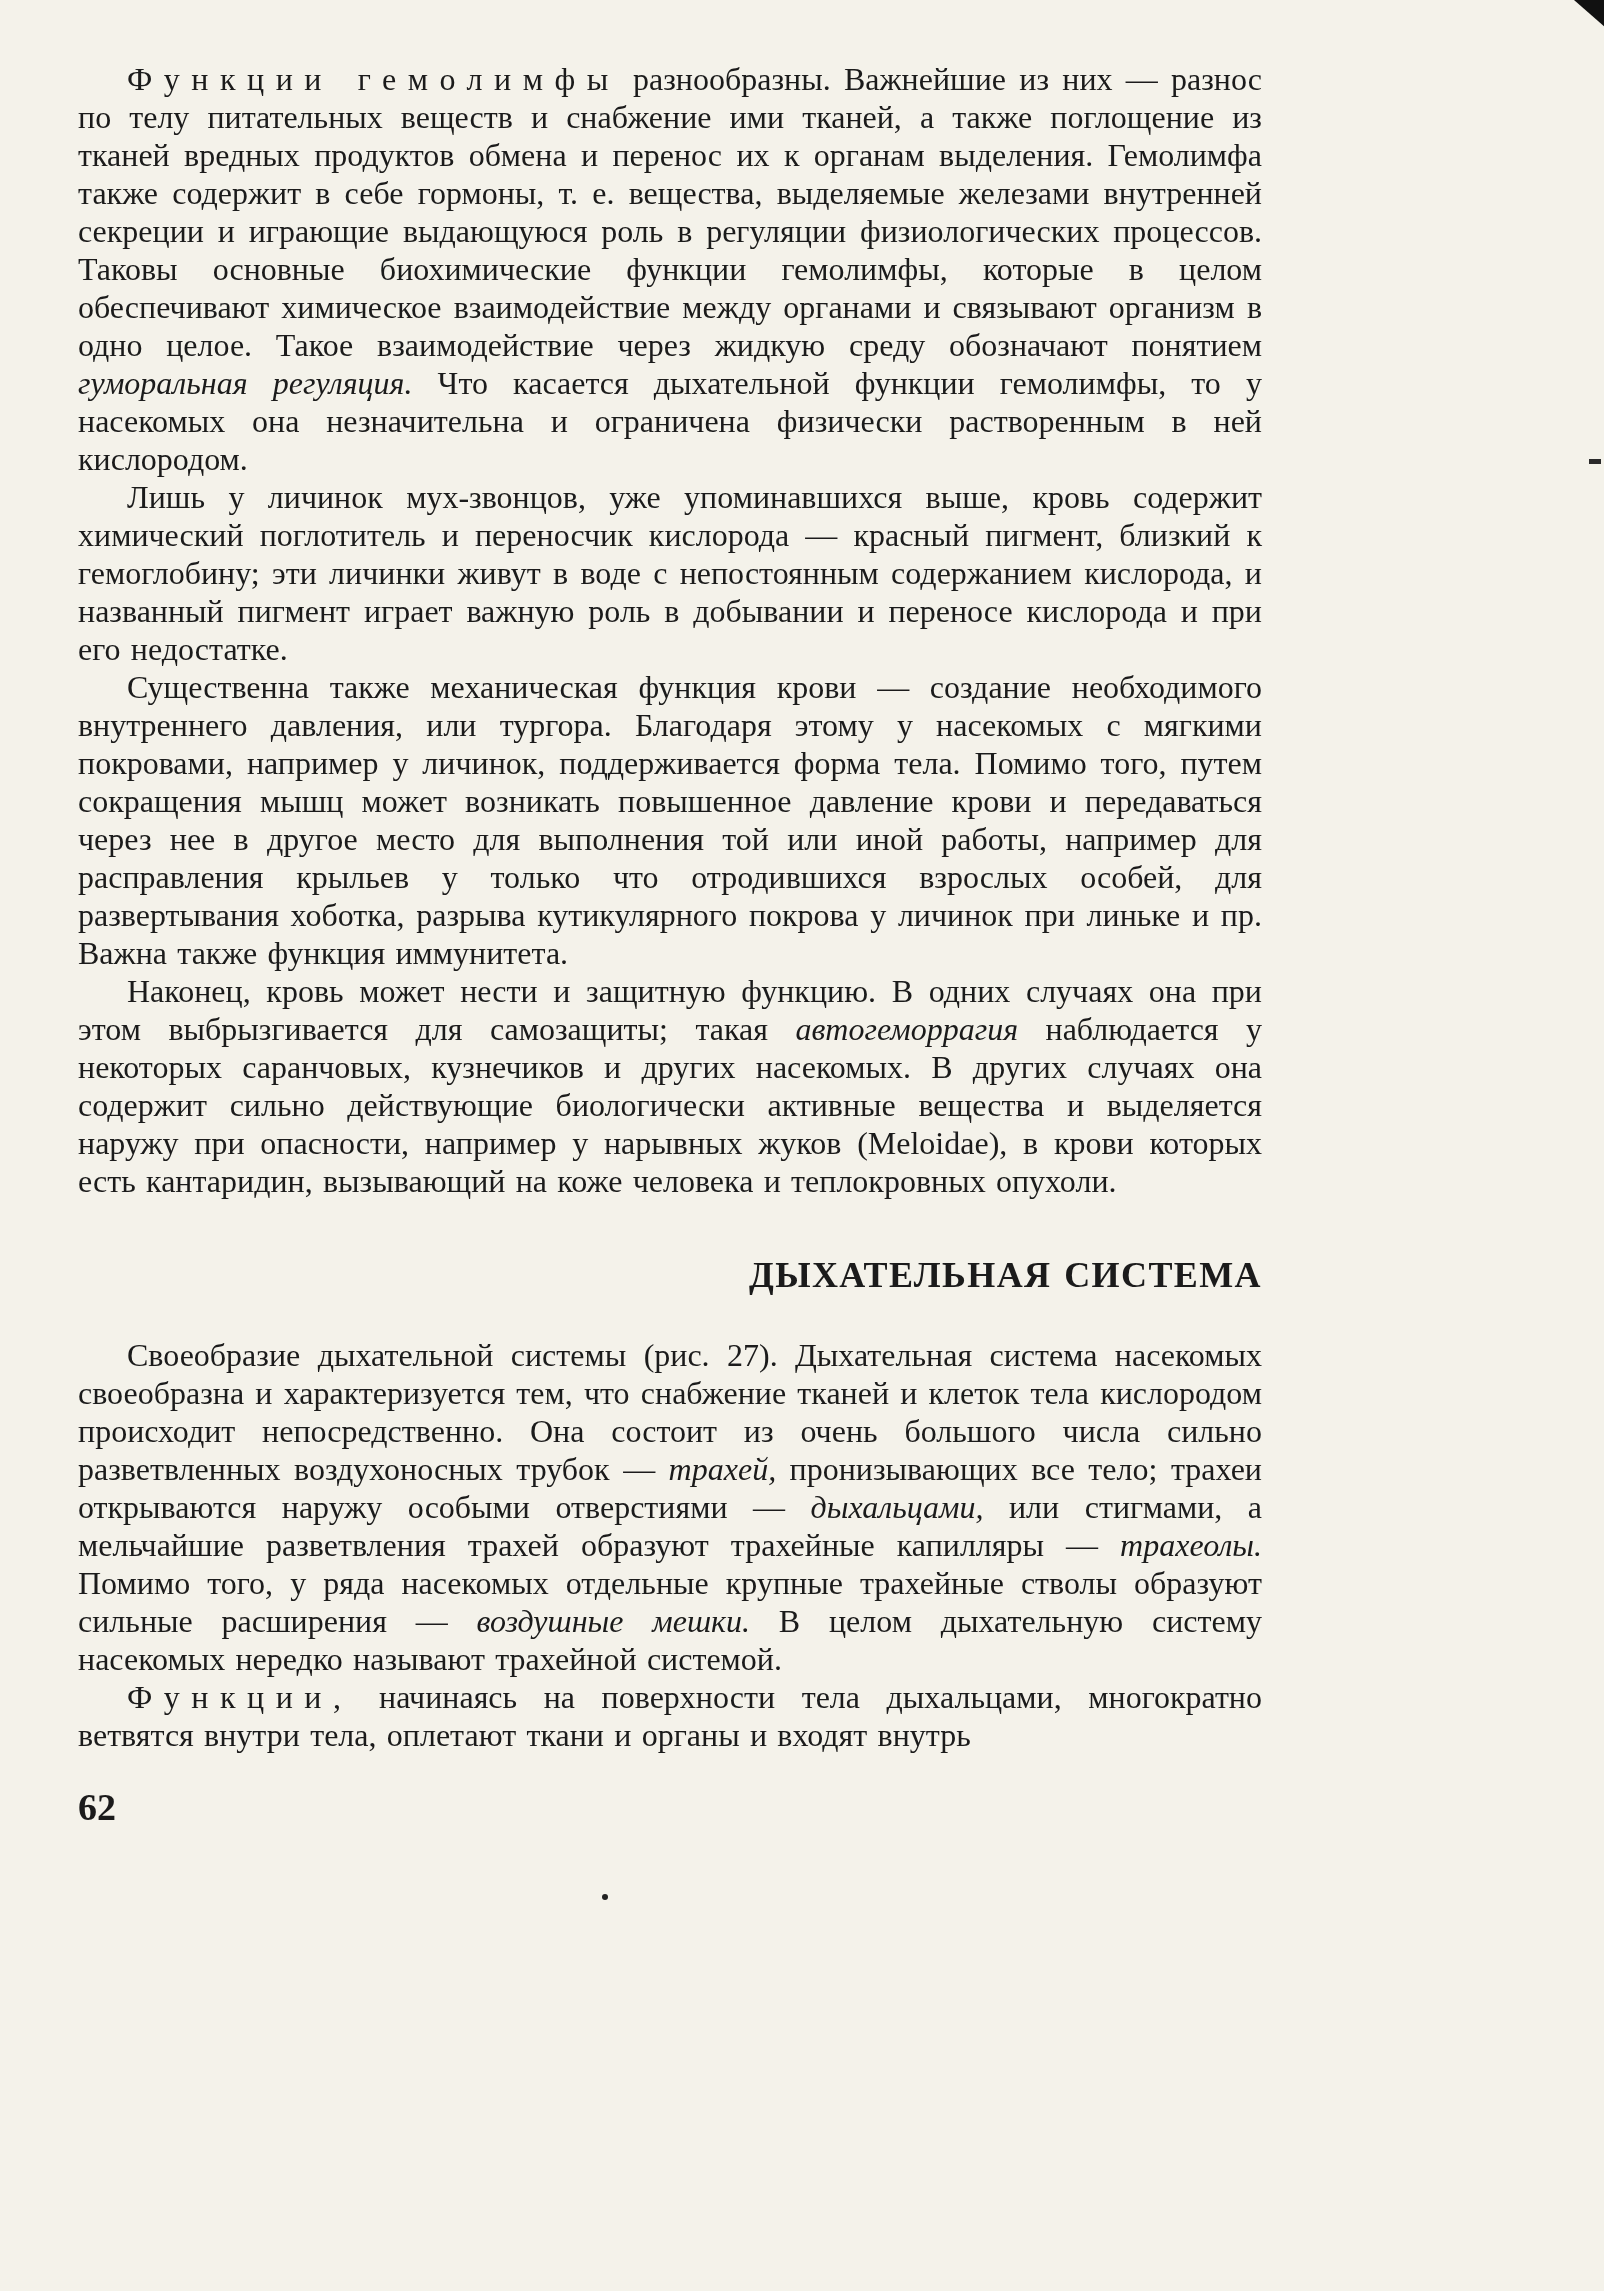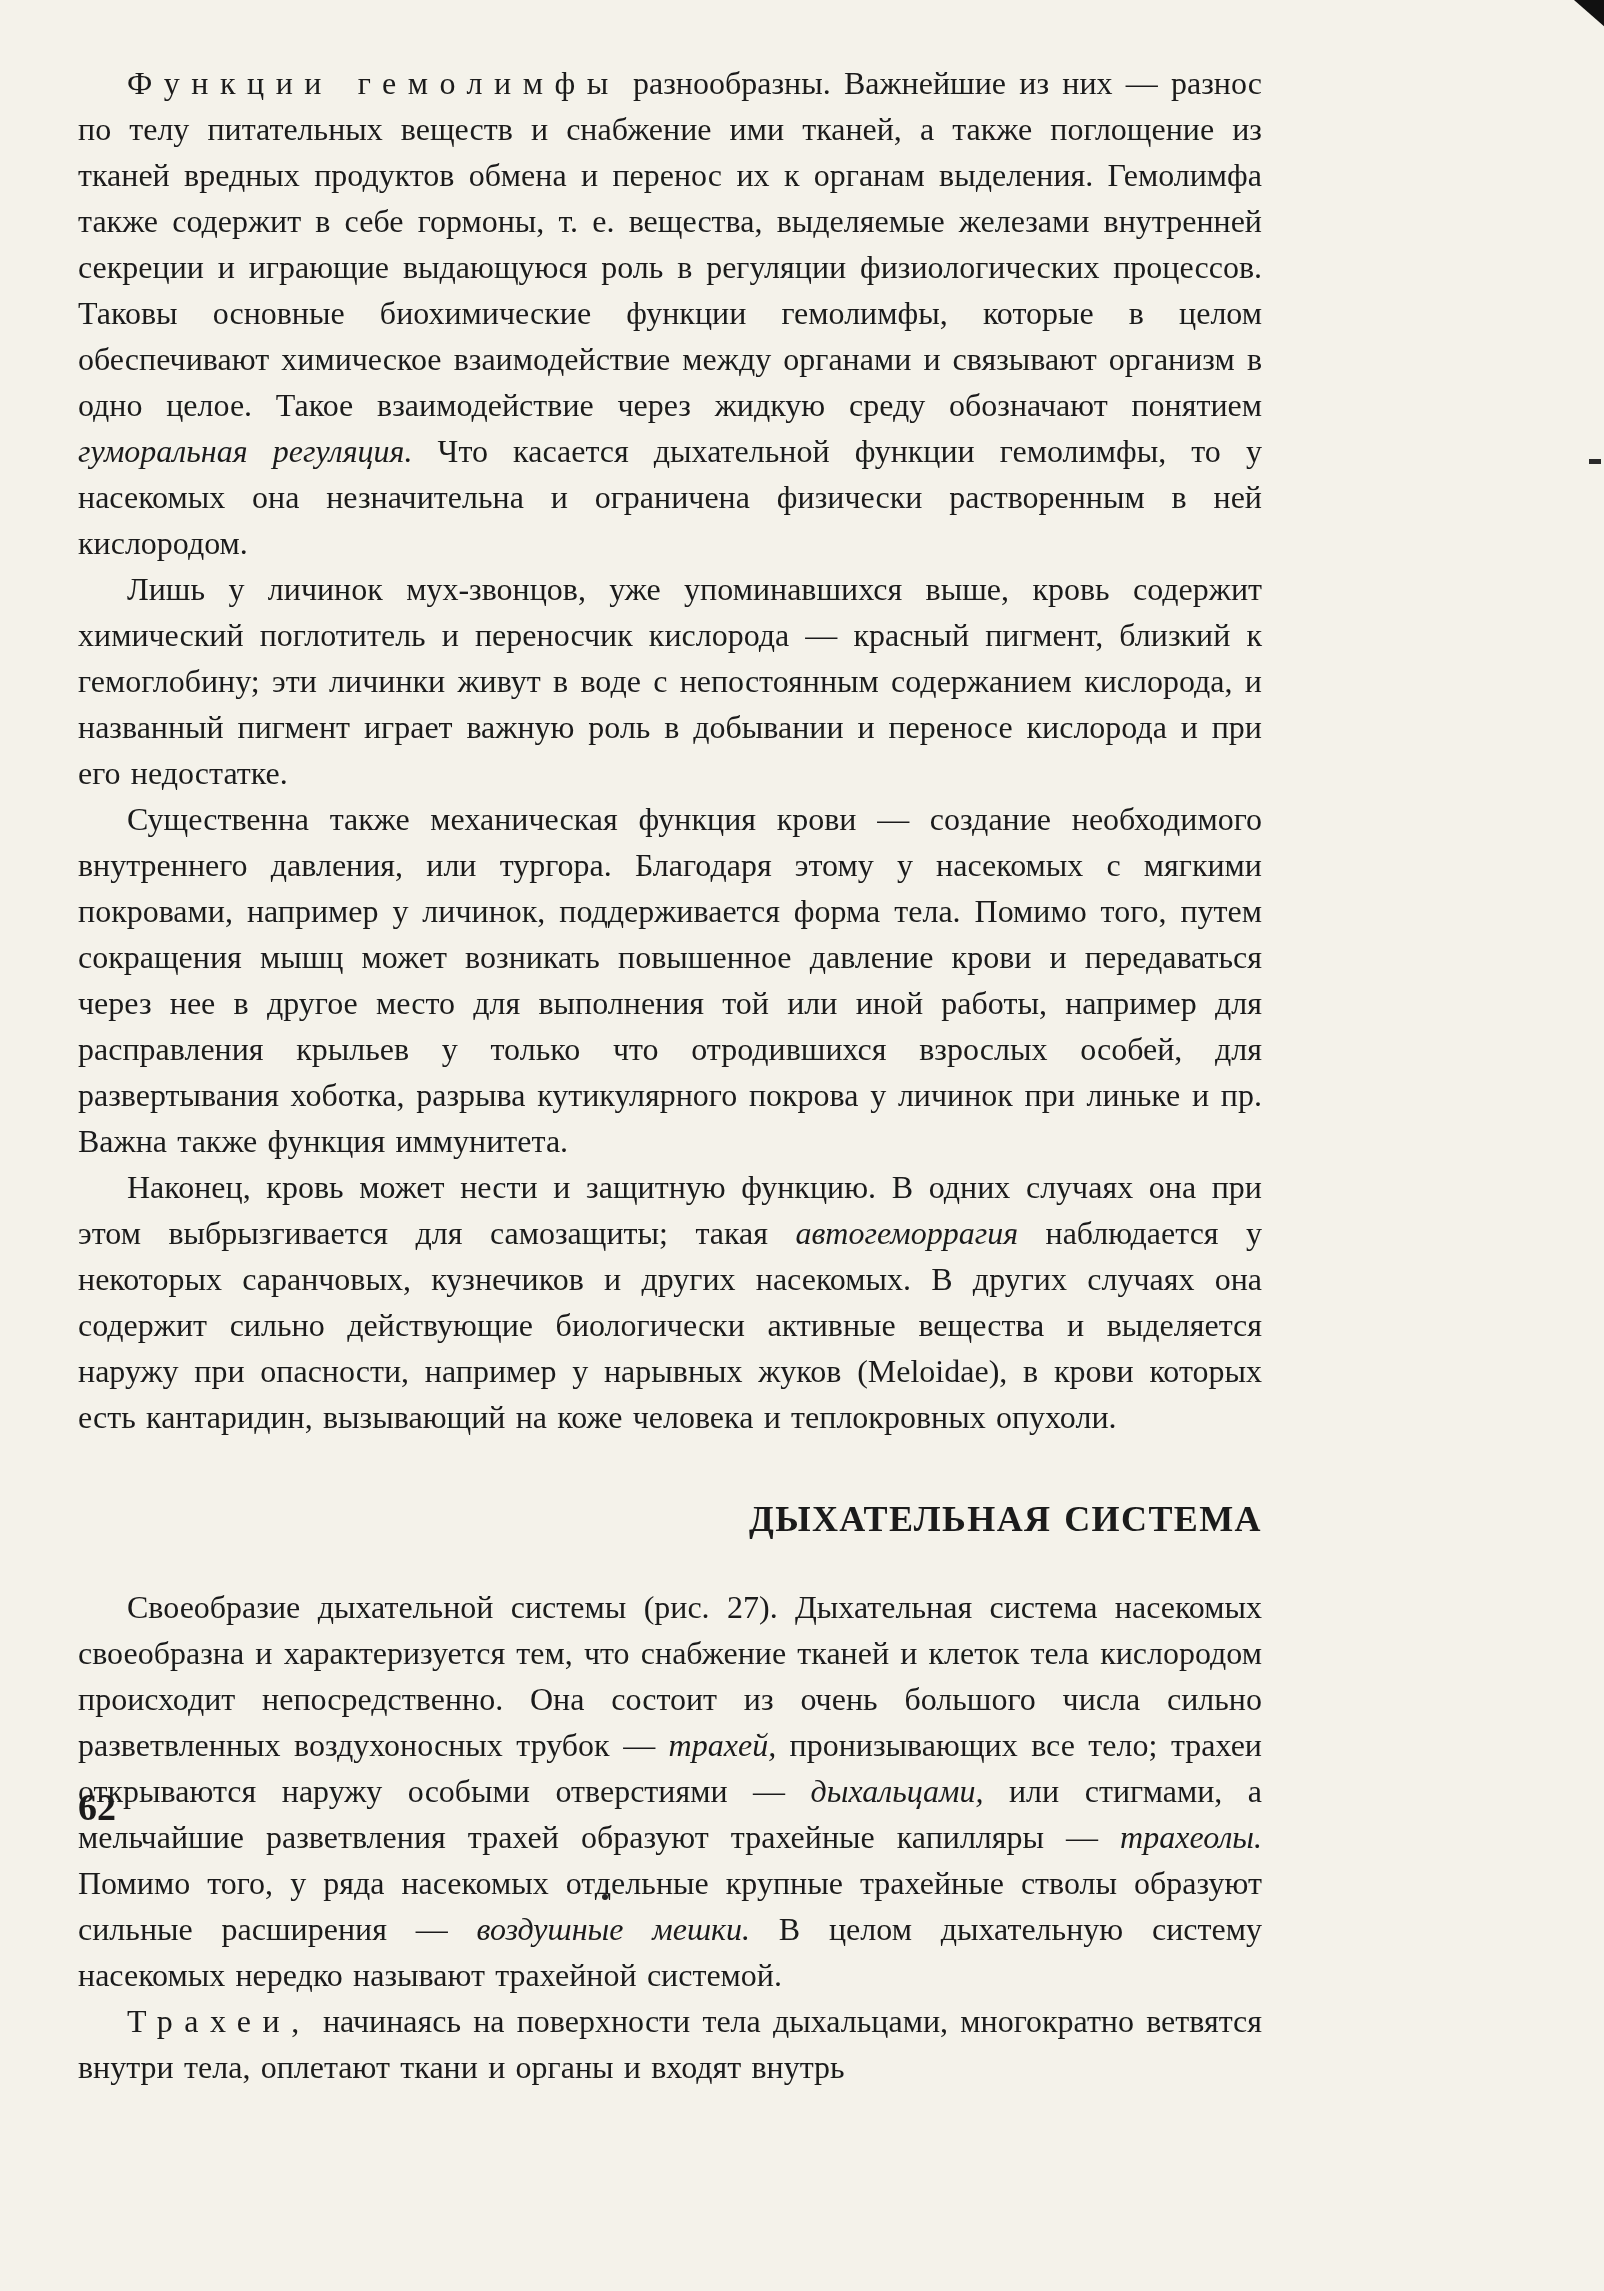--- a/index.html
+++ b/index.html
@@ -17,21 +17,21 @@
     color: #1b1b1b;
     overflow: hidden;
   }
   .text-column {
     position: absolute;
     left: 78px;
     top: 60px;
     width: 1184px;
     text-align: justify;
     font-size: 32px;
-    line-height: 46px;
+    line-height: 38px;
     word-spacing: 2.3px;
   }
   .para {
     margin: 0;
     text-indent: 49px;
   }
   .seg-normal { font-style: normal; }
   .seg-italic { font-style: italic; }
   .seg-bold   { font-weight: normal; }
   .seg-spaced { letter-spacing: 0.36em; }
@@ -84,18 +84,18 @@
 <div class="page">
   <div class="corner-mark"></div>
   <div class="edge-tick"></div>
   <div class="text-column" id="text-column">
       <p class="para"><span class="seg-spaced">Функции гемолимфы</span><span class="seg-normal"> разнообразны. Важнейшие из них — разнос по телу питательных веществ и снабжение ими тканей, а также поглощение из тканей вредных продуктов обмена и перенос их к органам выделения. Гемолимфа также содержит в себе гормоны, т. е. вещества, выделяемые железами внутренней секреции и играющие выдающуюся роль в регуляции физиологических процессов. Таковы основные биохимические функции гемолимфы, которые в целом обеспечивают химическое взаимодействие между органами и связывают организм в одно целое. Такое взаимодействие через жидкую среду обозначают понятием </span><span class="seg-italic">гуморальная регуляция.</span><span class="seg-normal"> Что касается дыхательной функции гемолимфы, то у насекомых она незначительна и ограничена физически растворенным в ней кислородом.</span></p>
       <p class="para"><span class="seg-normal">Лишь у личинок мух-звонцов, уже упоминавшихся выше, кровь содержит химический поглотитель и переносчик кислорода — красный пигмент, близкий к гемоглобину; эти личинки живут в воде с непостоянным содержанием кислорода, и названный пигмент играет важную роль в добывании и переносе кислорода и при его недостатке.</span></p>
       <p class="para"><span class="seg-normal">Существенна также механическая функция крови — создание необходимого внутреннего давления, или тургора. Благодаря этому у насекомых с мягкими покровами, например у личинок, поддерживается форма тела. Помимо того, путем сокращения мышц может возникать повышенное давление крови и передаваться через нее в другое место для выполнения той или иной работы, например для расправления крыльев у только что отродившихся взрослых особей, для развертывания хоботка, разрыва кутикулярного покрова у личинок при линьке и пр. Важна также функция иммунитета.</span></p>
       <p class="para"><span class="seg-normal">Наконец, кровь может нести и защитную функцию. В одних случаях она при этом выбрызгивается для самозащиты; такая </span><span class="seg-italic">автогеморрагия</span><span class="seg-normal"> наблюдается у некоторых саранчовых, кузнечиков и других насекомых. В других случаях она содержит сильно действующие биологически активные вещества и выделяется наружу при опасности, например у нарывных жуков (Meloidae), в крови которых есть кантаридин, вызывающий на коже человека и теплокровных опухоли.</span></p>
       <h2 class="section-heading">ДЫХАТЕЛЬНАЯ СИСТЕМА</h2>
       <p class="para"><span class="seg-bold">Своеобразие дыхательной системы</span><span class="seg-normal"> (рис. 27). Дыхательная система насекомых своеобразна и характеризуется тем, что снабжение тканей и клеток тела кислородом происходит непосредственно. Она состоит из очень большого числа сильно разветвленных воздухоносных трубок — </span><span class="seg-italic">трахей,</span><span class="seg-normal"> пронизывающих все тело; трахеи открываются наружу особыми отверстиями — </span><span class="seg-italic">дыхальцами,</span><span class="seg-normal"> или стигмами, а мельчайшие разветвления трахей образуют трахейные капилляры — </span><span class="seg-italic">трахеолы.</span><span class="seg-normal"> Помимо того, у ряда насекомых отдельные крупные трахейные стволы образуют сильные расширения — </span><span class="seg-italic">воздушные мешки.</span><span class="seg-normal"> В целом дыхательную систему насекомых нередко называют трахейной системой.</span></p>
-      <p class="para"><span class="seg-spaced">Трахеи,</span><span class="seg-normal"> начинаясь на поверхности тела дыхальцами, многократно ветвятся внутри тела, оплетают ткани и органы и входят внутрь</span></p>
+      <p class="para"><span class="seg-spaced">Функции,</span><span class="seg-normal"> начинаясь на поверхности тела дыхальцами, многократно ветвятся внутри тела, оплетают ткани и органы и входят внутрь</span></p>
     </div>
   <div class="page-number">62</div>
   <div class="bottom-dot"></div>
 </div>
 
 
 </body></html>

